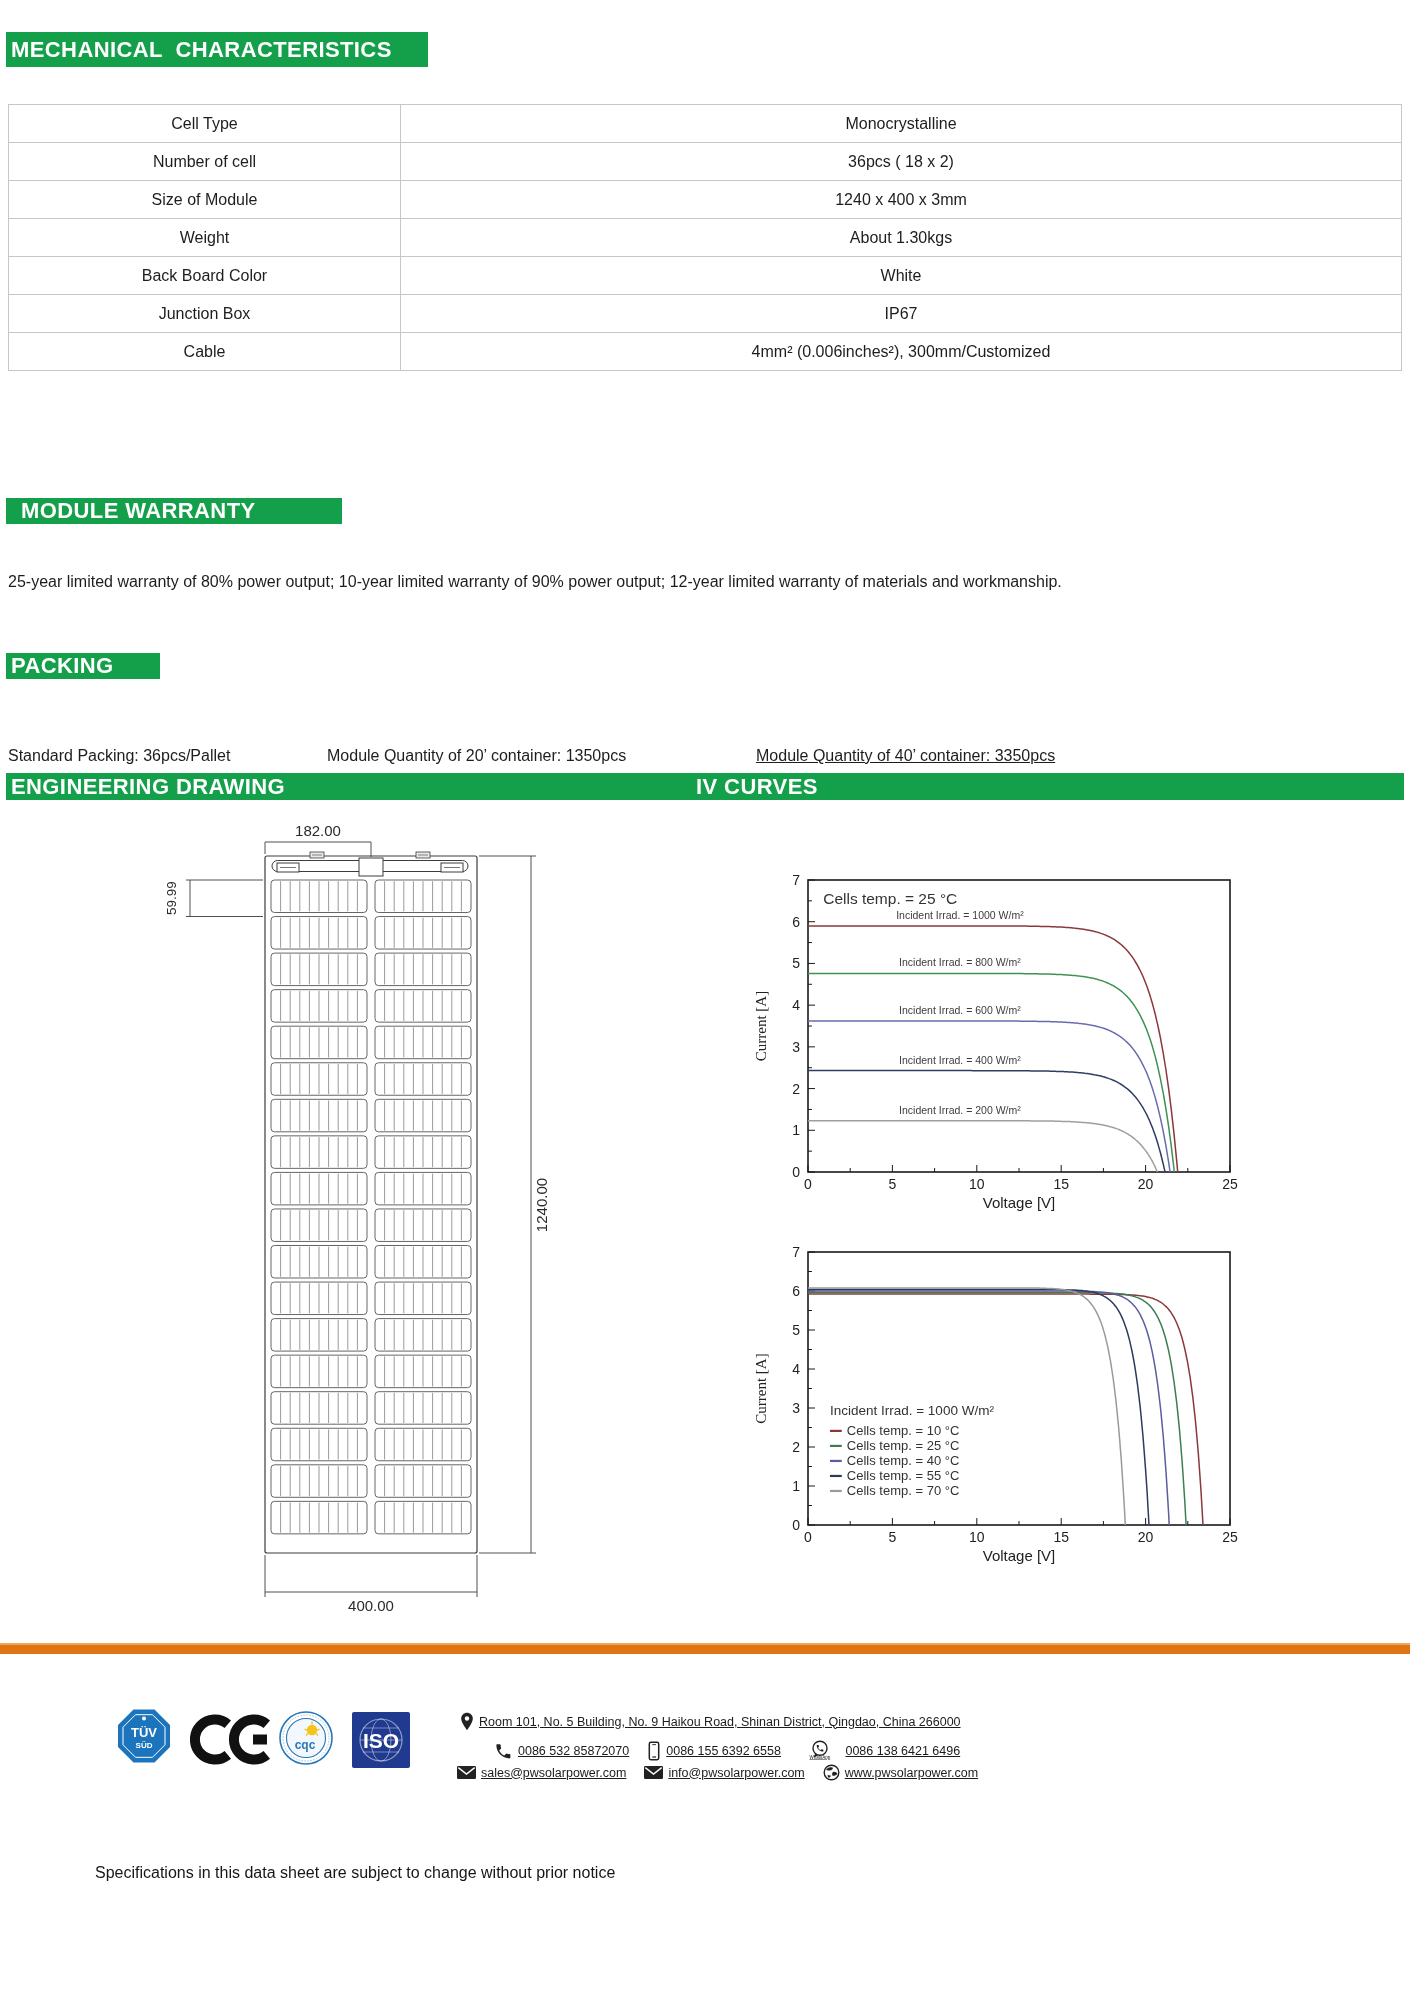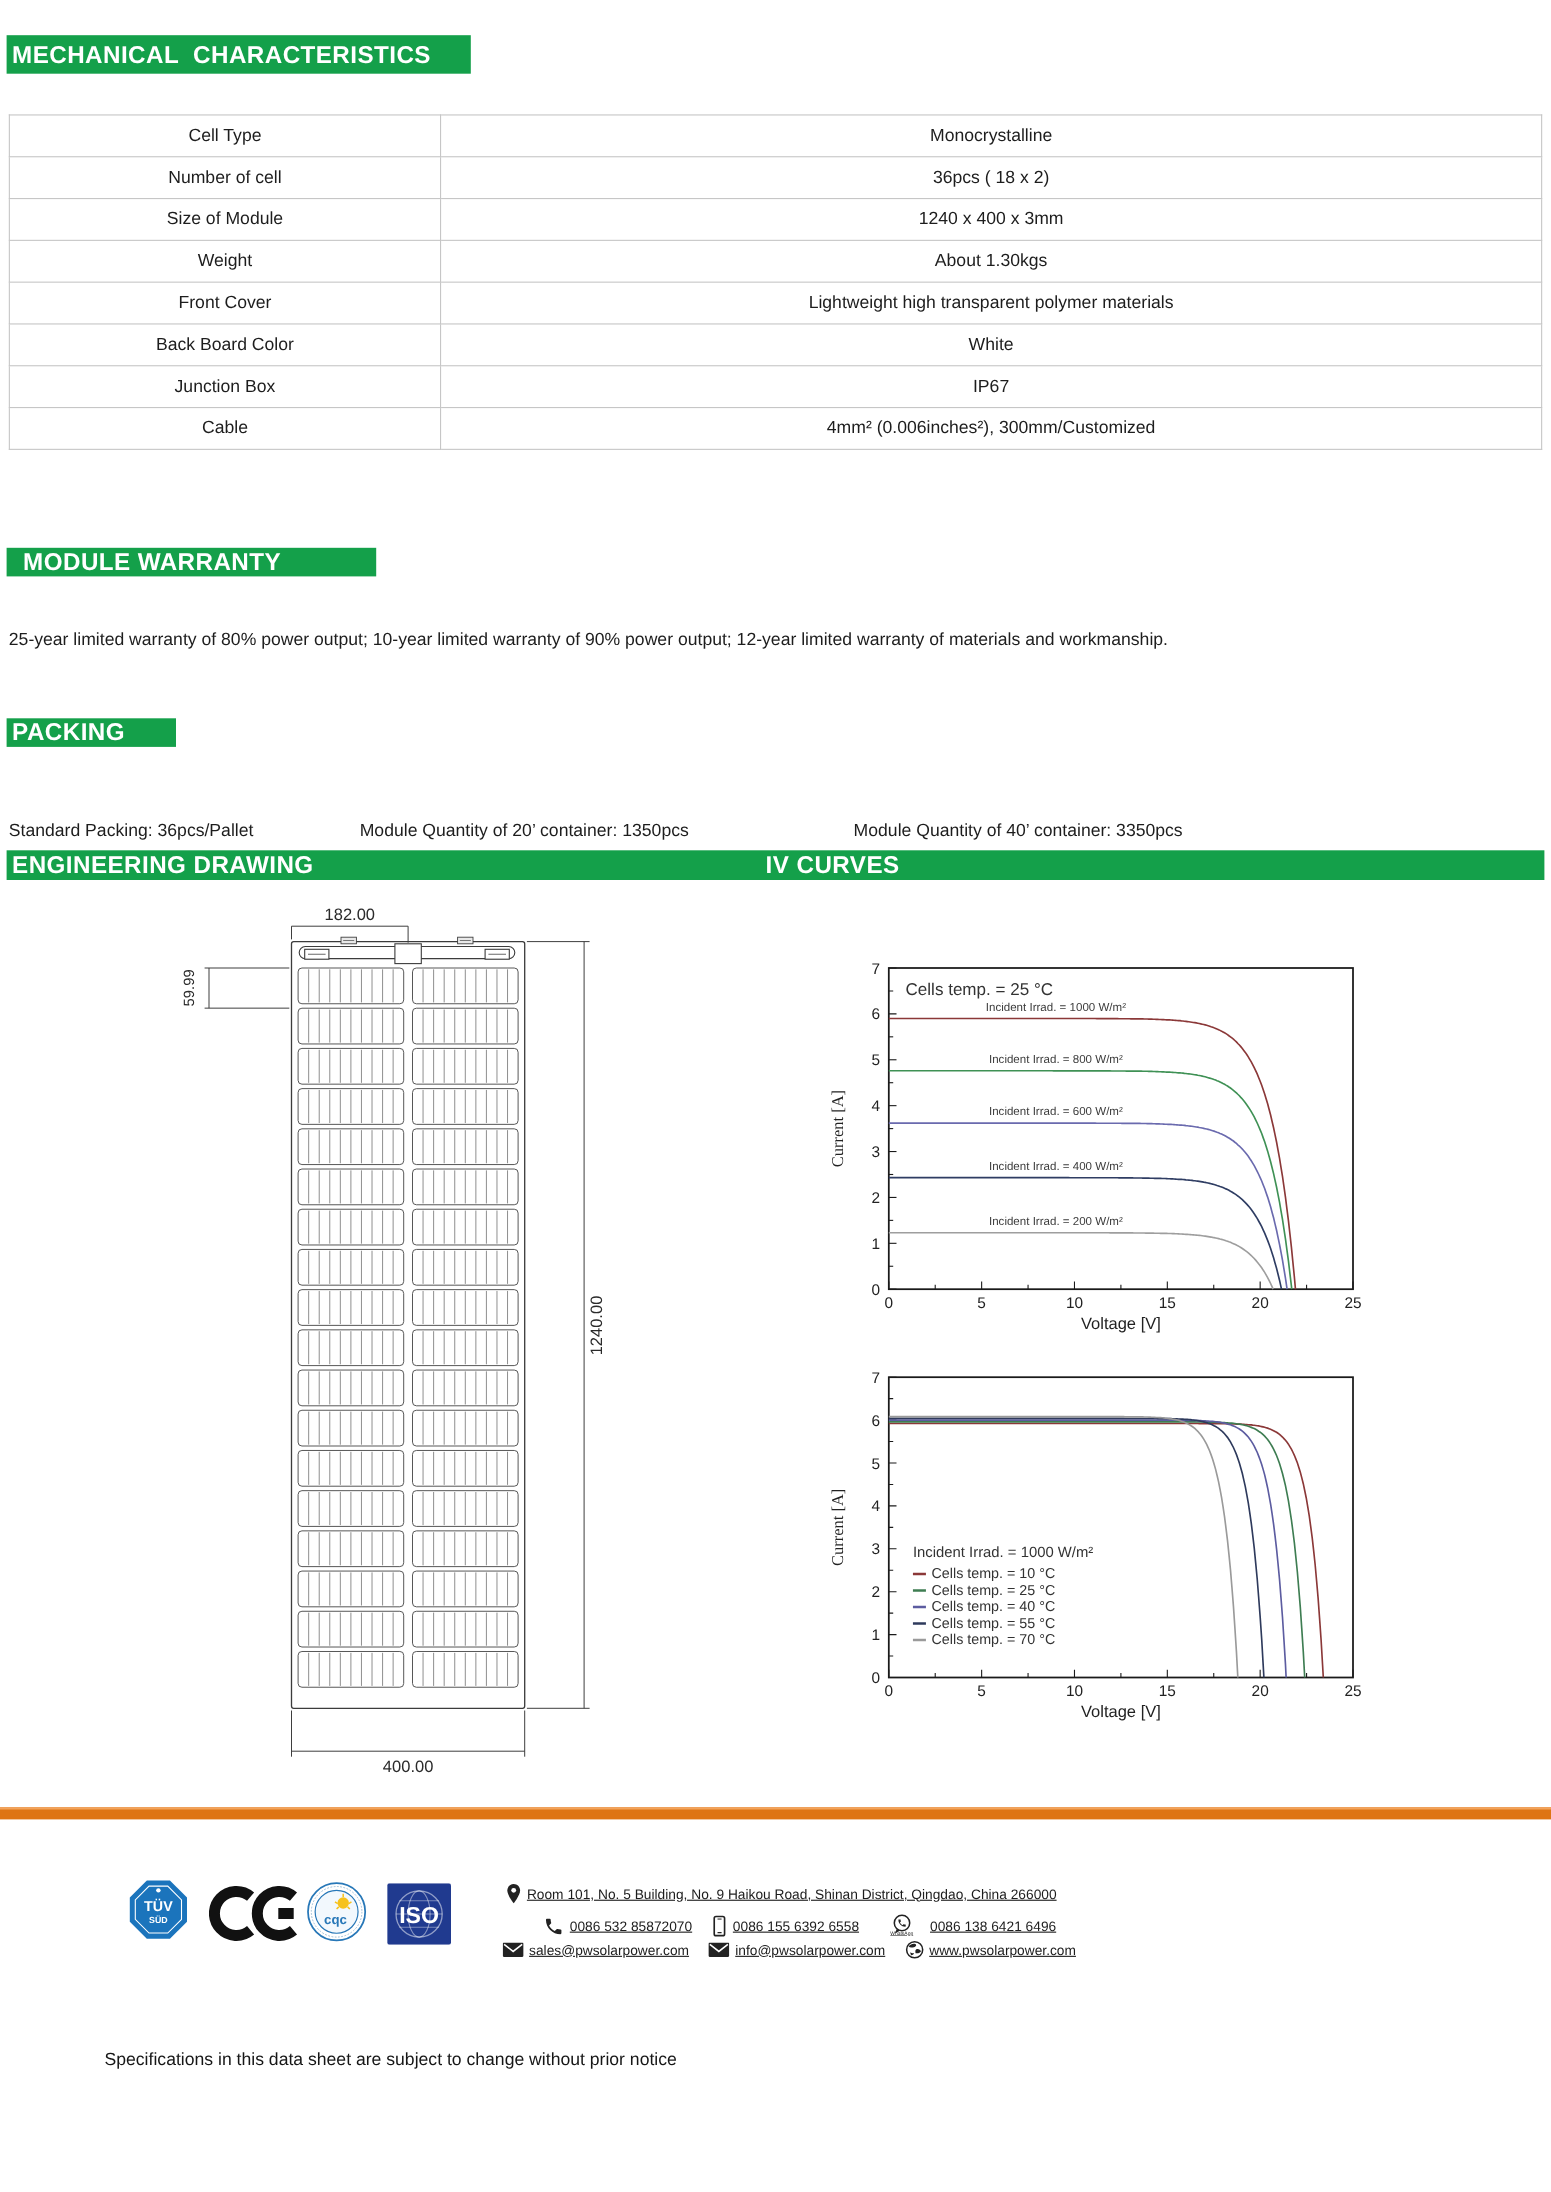--- a/index.html
+++ b/index.html
@@ -51,24 +51,20 @@
         </tr>
       <tr>
           <td>Size of Module</td>
           <td>1240 x 400 x 3mm</td>
         </tr>
       <tr>
           <td>Weight</td>
           <td>About 1.30kgs</td>
         </tr>
       <tr>
-          <td>Front Cover</td>
-          <td>Lightweight high transparent polymer materials</td>
-        </tr>
-      <tr>
           <td>Back Board Color</td>
           <td>White</td>
         </tr>
       <tr>
           <td>Junction Box</td>
           <td>IP67</td>
         </tr>
       <tr>
           <td>Cable</td>
           <td>4mm² (0.006inches²), 300mm/Customized</td>
@@ -79,21 +75,21 @@
   <div class="bar" style="left:6px;top:498px;width:336px;height:26px;padding-left:15px;">
     <span>MODULE WARRANTY</span>
   </div>
   <p class="warranty-text">25-year limited warranty of 80% power output; 10-year limited warranty of 90% power output; 12-year limited warranty of materials and workmanship.</p>
 
   <div class="bar" style="left:6px;top:653px;width:154px;height:26px;">
     <span>PACKING</span>
   </div>
   <span class="pack-item" style="left:8px;">Standard Packing: 36pcs/Pallet</span>
   <span class="pack-item" style="left:327px;">Module Quantity of 20’ container: 1350pcs</span>
-  <span class="pack-item" style="left:776px;">Module Quantity of 40’ container: 3350pcs</span>
+  <span class="pack-item" style="left:756px;text-decoration:underline;">Module Quantity of 40’ container: 3350pcs</span>
 
   <div class="bar" style="left:6px;top:773px;width:1398px;height:27px;">
     <span>ENGINEERING DRAWING</span>
     <span class="iv-label">IV CURVES</span>
   </div>
 
   <svg id="drawing-svg" class="abs" style="left:150px;top:815px;" width="420" height="805" viewBox="0 0 420 805">
       <rect x="115" y="41" width="212" height="697" rx="2" fill="none" stroke="#3c3c3c" stroke-width="1.2"></rect>
       <rect x="122" y="45.5" width="196" height="11" rx="5.5" fill="none" stroke="#3c3c3c" stroke-width="1"></rect>
       <rect x="127" y="48" width="22" height="9" fill="#fff" stroke="#3c3c3c" stroke-width="1"></rect>

